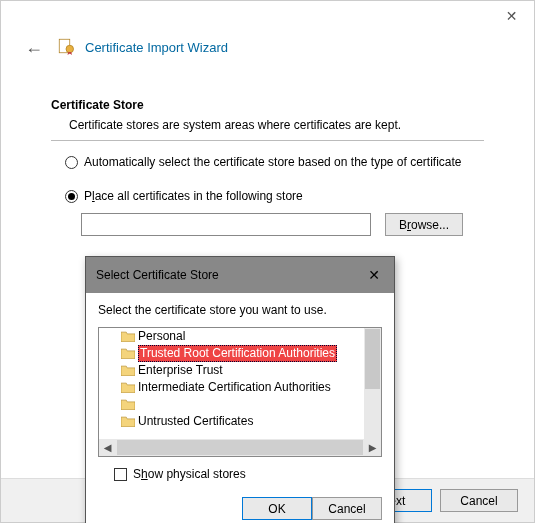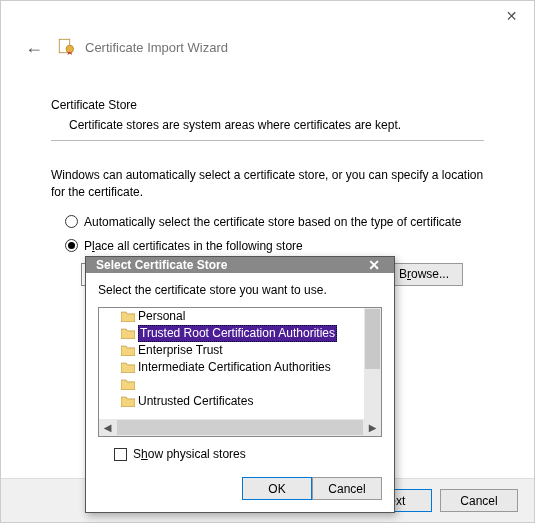--- a/index.html
+++ b/index.html
@@ -3,47 +3,47 @@
 <meta charset="utf-8">
 <style>
   * { box-sizing: border-box; font-family: "Segoe UI", Tahoma, sans-serif; }
   body { margin: 0; padding: 0; background: #fff; font-size: 12px; color: #000; }
   .window { width: 535px; height: 523px; border: 1px solid #ccc; position: relative; background: #fff; }
   .titlebar { height: 30px; position: relative; }
   .titlebar .close { position: absolute; right: 0; top: 0; width: 45px; height: 30px; text-align: center; line-height: 30px; font-size: 14px; color: #555; }
   .header-row { padding: 6px 20px 10px 20px; display: flex; align-items: center; gap: 10px; }
   .back-arrow { font-size: 18px; color: #555; padding: 0 4px; }
   .wiz-icon svg { width: 18px; height: 18px; }
-  .wiz-title { font-size: 13px; color: #737373; }
+  .wiz-title { font-size: 13px; color: #0369a1; }
   .content { padding: 0 50px; }
-  .section-head { font-weight: normal; font-size: 12px; margin-top: 30px; }
+  .section-head { font-weight: bold; font-size: 12px; margin-top: 30px; }
   .section-sub { padding: 6px 0 8px 18px; font-size: 12px; }
   hr.div { border: none; border-top: 1px solid #bbb; margin: 0; }
   .para { padding-top: 26px; font-size: 12px; line-height: 1.4; }
   .radio-row { display: flex; align-items: center; gap: 6px; margin-top: 14px; margin-left: 14px; font-size: 12px; }
-  .radio-row.sub { margin-top: 10px; }
+  .radio-row.sub { margin-top: 20px; }
   .radio { width: 13px; height: 13px; border: 1px solid #333; border-radius: 50%; display: inline-flex; align-items: center; justify-content: center; flex-shrink: 0; }
   .radio.selected::after { content: ""; width: 7px; height: 7px; background: #000; border-radius: 50%; }
   .store-row { margin-top: 10px; margin-left: 30px; display: flex; gap: 14px; align-items: center; }
   .store-input { width: 290px; height: 23px; border: 1px solid #888; background: #fff; }
   .btn { height: 23px; min-width: 78px; border: 1px solid #999; background: #e9e9e9; font-size: 12px; display: inline-flex; align-items: center; justify-content: center; padding: 0 10px; }
   .bottom-bar { position: absolute; bottom: 0; left: 0; right: 0; height: 44px; border-top: 1px solid #ddd; background: #f0f0f0; display: flex; justify-content: flex-end; align-items: center; padding: 0 16px; gap: 8px; }
   .btn.default { border: 1px solid #0078d7; background: #e9e9e9; }
 
   
   .modal { position: absolute; left: 84px; top: 255px; width: 310px; border: 1px solid #555; background: #fff; box-shadow: 2px 3px 8px rgba(0,0,0,.3); }
-  .modal-title { background: #888; color: #ffffff; height: 16px; display: flex; align-items: center; justify-content: space-between; padding: 0 0 0 10px; font-size: 12px; font-weight: bold; }
+  .modal-title { background: #888; color: #000000; height: 36px; display: flex; align-items: center; justify-content: space-between; padding: 0 0 0 10px; font-size: 12px; }
   .modal-title .mclose { width: 40px; height: 28px; display: flex; align-items: center; justify-content: center; font-size: 14px; }
   .modal-body { padding: 10px 12px; font-size: 12px; }
   .tree-box { margin-top: 10px; border: 1px solid #888; height: 130px; position: relative; background: #fff; }
   .tree-content { position: absolute; inset: 0; overflow: hidden; }
   .tree-row { display: flex; align-items: center; height: 17px; padding-left: 22px; gap: 3px; font-size: 12px; white-space: nowrap; }
   .folder { width: 14px; height: 11px; display: inline-block; flex-shrink: 0; }
   .folder svg { width: 14px; height: 11px; display: block; }
-  .sel { background: #4c1d95; color: #fff; border: 1px dotted #003; padding: 0 1px; }
+  .sel { background: #ef4444; color: #fff; border: 1px dotted #003; padding: 0 1px; }
   .vscroll { position: absolute; right: 0; top: 0; bottom: 17px; width: 17px; background: #e8e8e8; }
   .vscroll .thumb { position: absolute; left: 1px; right: 1px; top: 1px; height: 60px; background: #c8c8c8; }
   .hscroll { position: absolute; left: 0; right: 0; bottom: 0; height: 17px; background: #e8e8e8; display: flex; justify-content: space-between; align-items: center; }
   .hscroll .arrow { width: 17px; height: 17px; display: flex; align-items: center; justify-content: center; color: #555; font-size: 10px; }
   .hscroll .track { flex: 1; height: 15px; background: #cfcfcf; margin: 0 1px; }
   .check-row { margin-top: 10px; display: flex; align-items: center; gap: 6px; font-size: 12px; padding-left: 16px; }
   .checkbox { width: 13px; height: 13px; border: 1px solid #333; }
   .modal-btns { display: flex; justify-content: flex-end; padding: 6px 12px 12px; }
   .u { text-decoration: underline; }
   .tree-item-text { line-height: 15px; }
@@ -65,21 +65,20 @@
           <path d="M15 20 L14 24 L17 22 L20 24 L19 20" fill="#c04040"></path>
         </svg>
     </span>
     <span class="wiz-title">Certificate Import Wizard</span>
   </div>
 
   <div class="content">
     <div class="section-head">Certificate Store</div>
     <div class="section-sub">Certificate stores are system areas where certificates are kept.</div>
     <hr class="div">
-    <div class="para">Windows can automatically select a certificate store, or you can specify a location for the certificate.</div>
 
     <div class="radio-row">
       <span class="radio"></span>
       <span>Automatically select the certificate store based on the type of certificate</span>
     </div>
     <div class="radio-row sub">
       <span class="radio selected"></span>
       <span><span>P</span><span class="u">l</span><span>ace all certificates in the following store</span></span>
     </div>
 

